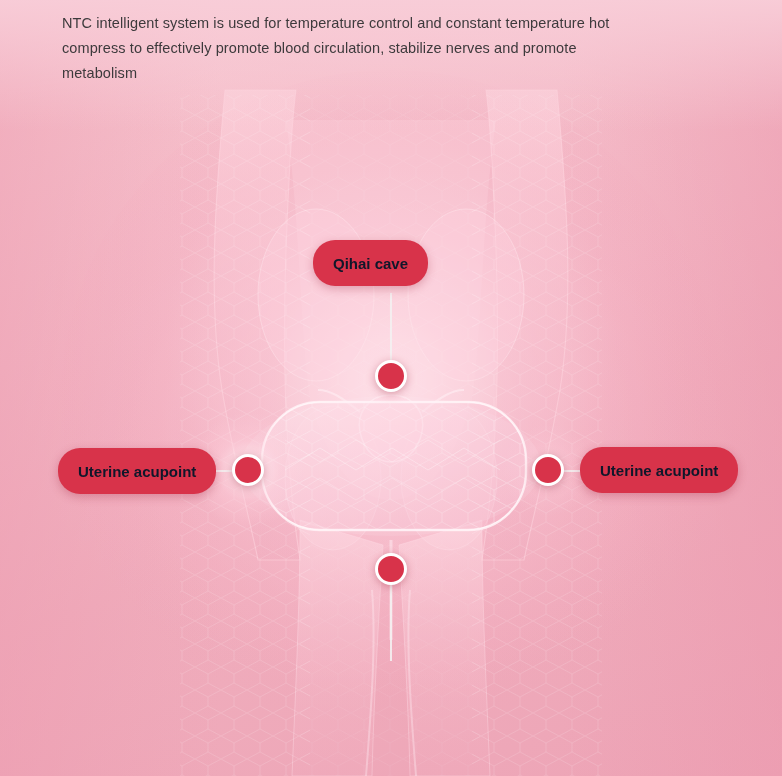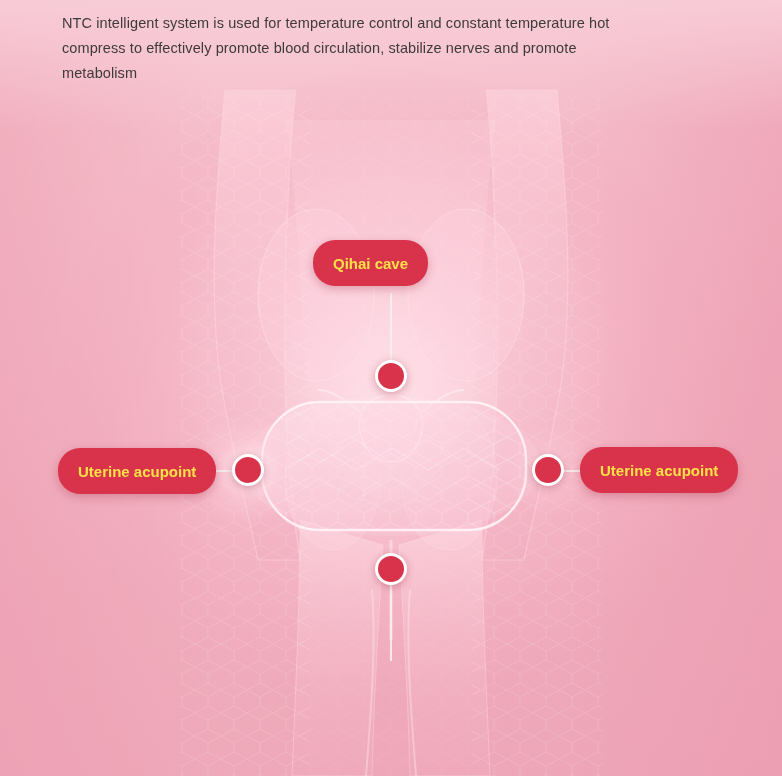--- a/index.html
+++ b/index.html
@@ -76,21 +76,21 @@
     letter-spacing: 0.1px;
   }
 
   
   .pill {
     position: absolute;
     display: flex;
     align-items: center;
     justify-content: center;
     background: #d8334a;
-    color: #fde047;
+    color: #0f172a;
     font-size: 15px;
     font-weight: bold;
     border-radius: 22px;
     box-shadow: 0 3px 10px rgba(150,20,45,0.28);
     white-space: nowrap;
     padding: 0 20px;
     height: 46px;
     box-sizing: border-box;
   }
   .pill-qihai   { left: 313px; top: 240px; }

